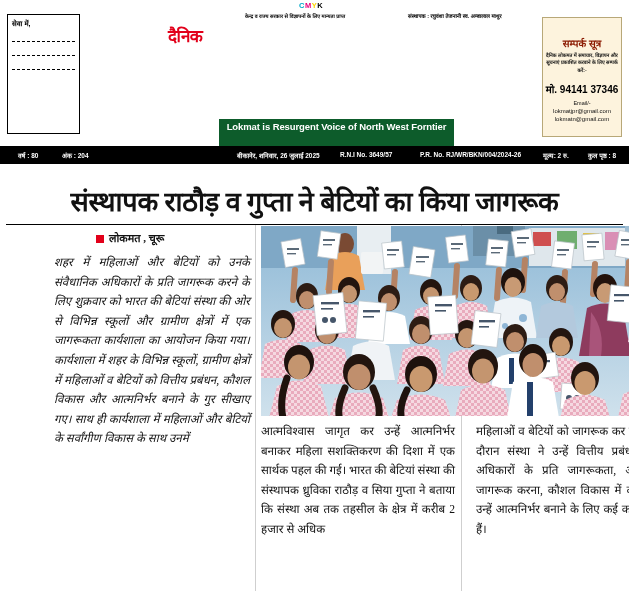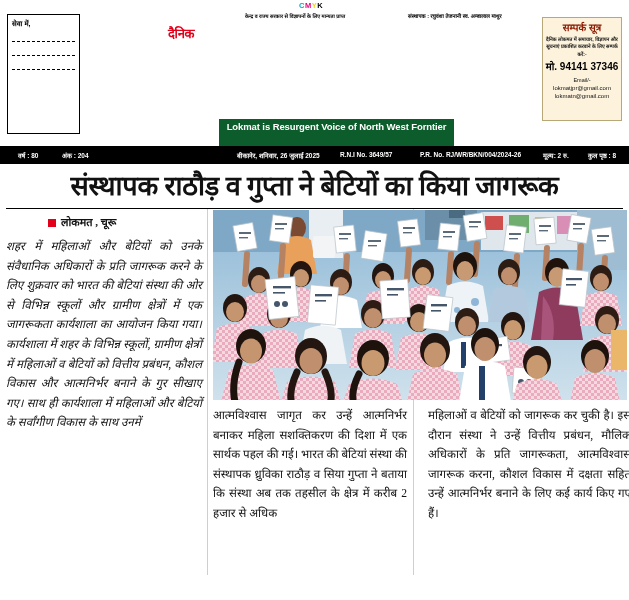--- a/index.html
+++ b/index.html
@@ -88,21 +88,21 @@
     font-weight: 700;
     font-family: "Liberation Sans", sans-serif;
     white-space: nowrap;
   }
 
   
   .dainik {
     position: absolute;
     left: 168px;
     top: 24px;
-    font-size: 13px;
+    font-size: 17px;
     font-weight: 700;
     color: #e2001a;
     font-family: "Liberation Sans", sans-serif;
     letter-spacing: -0.5px;
   }
 
   
   .editions {
     position: absolute;
     left: 256px;
@@ -147,46 +147,46 @@
     box-sizing: border-box;
     letter-spacing: -0.1px;
   }
 
   
   .contact-box {
     position: absolute;
     right: 7px;
     top: 17px;
     width: 80px;
-    height: 104px;
+    height: 120px;
     background: #fdf3dd;
     border: 1px solid #b8a878;
     box-sizing: border-box;
     text-align: center;
-    padding: 3px 2px;
+    padding: 19px 2px;
     font-family: "Liberation Sans", sans-serif;
   }
   .contact-title {
     font-size: 10px;
     font-weight: 700;
     color: #8b1a00;
     line-height: 13px;
   }
   .contact-body {
     font-size: 5px;
     line-height: 7.3px;
     font-weight: 700;
     color: #111;
     margin-top: 2px;
   }
   .contact-phone {
     font-size: 10px;
     font-weight: 700;
     color: #000;
-    margin-top: 3px;
+    margin-top: 10px;
     line-height: 12px;
   }
   .contact-email-label {
     font-size: 5.5px;
     margin-top: 3px;
     line-height: 8px;
     color: #111;
   }
   .contact-email {
     font-size: 6px;
@@ -213,21 +213,21 @@
   .ib-issue { left: 62px; }
   .ib-place { left: 237px; }
   .ib-rni   { left: 340px; }
   .ib-pr    { left: 420px; }
   .ib-price { left: 543px; }
   .ib-pages { left: 588px; }
 
   
   .headline-wrap {
     position: relative;
-    padding: 6px 6px 2px 6px;
+    padding: 22px 6px 2px 6px;
   }
   .headline {
     font-family: "Liberation Serif", serif;
     font-size: 27px;
     line-height: 32px;
     font-weight: 700;
     color: #111;
     text-align: center;
     letter-spacing: -0.2px;
   }
@@ -236,20 +236,21 @@
     margin: 4px 6px 0 6px;
     height: 0;
   }
 
   
   .content {
     position: relative;
     padding: 0 24px;
     height: 372px;
     box-sizing: border-box;
+    margin-left: 48px;
   }
   .byline {
     position: absolute;
     left: 48px;
     top: 5px;
     font-family: "Liberation Serif", serif;
     font-size: 11px;
     font-weight: 700;
     color: #111;
     white-space: nowrap;

